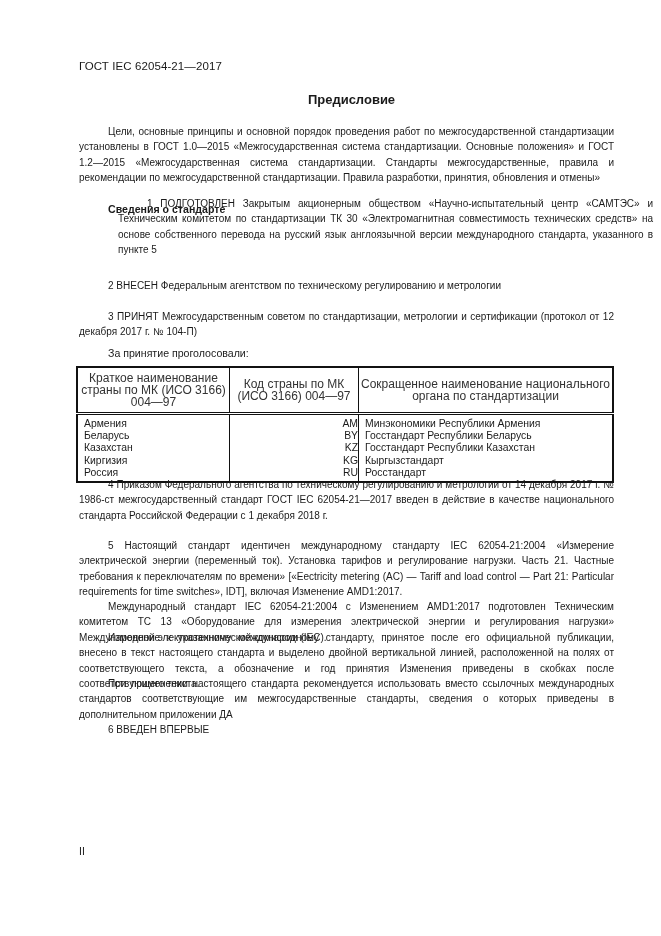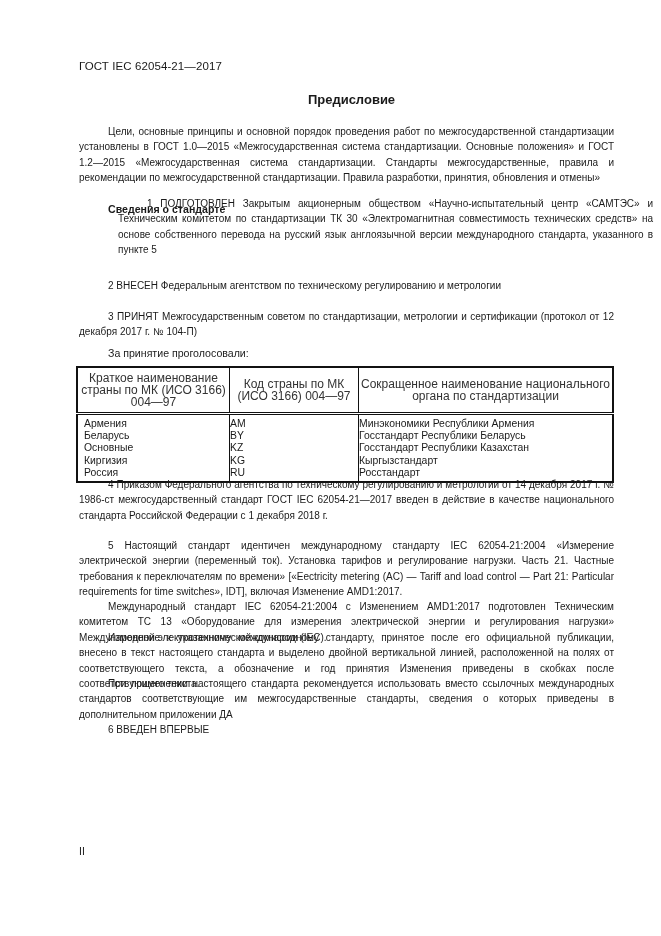--- a/index.html
+++ b/index.html
@@ -37,22 +37,22 @@
       padding: 4px 2px 4px 2px; text-align: center;
       border-left: 1.5px solid #111;
       border-bottom: 3px double #111;
     }
     table.votes th:first-child { border-left: none; }
     table.votes td {
       vertical-align: top; padding: 3px 0 2px 0; line-height: 12.2px;
       border-left: 1.5px solid #111;
     }
     table.votes td:first-child { border-left: none; padding-left: 6px; }
-    table.votes td.code { text-align: left; }
-    table.votes td.org { }
+    table.votes td.code { text-align: right; }
+    table.votes td.org { padding-left: 6px; }
     .col1 { width: 147px; }
     .col2 { width: 124px; }
     .row-line { display: block; }
     .page-num {
       position: absolute; left: 79px; top: 845px; font-size: 10.5px;
     }
   </style>
 </head>
 <body>
 
@@ -78,21 +78,21 @@
       <th class="col1">Краткое наименование страны по МК (ИСО 3166) 004—97</th>
       <th class="col2">Код страны по МК (ИСО 3166) 004—97</th>
       <th>Сокращенное наименование национального органа по стандартизации</th>
     </tr>
   </thead>
   <tbody>
     <tr>
       <td>
         <span class="row-line">Армения</span>
         <span class="row-line">Беларусь</span>
-        <span class="row-line">Основные</span>
+        <span class="row-line">Казахстан</span>
         <span class="row-line">Киргизия</span>
         <span class="row-line">Россия</span>
       </td>
       <td class="code">
         <span class="row-line">AM</span>
         <span class="row-line">BY</span>
         <span class="row-line">KZ</span>
         <span class="row-line">KG</span>
         <span class="row-line">RU</span>
       </td>

